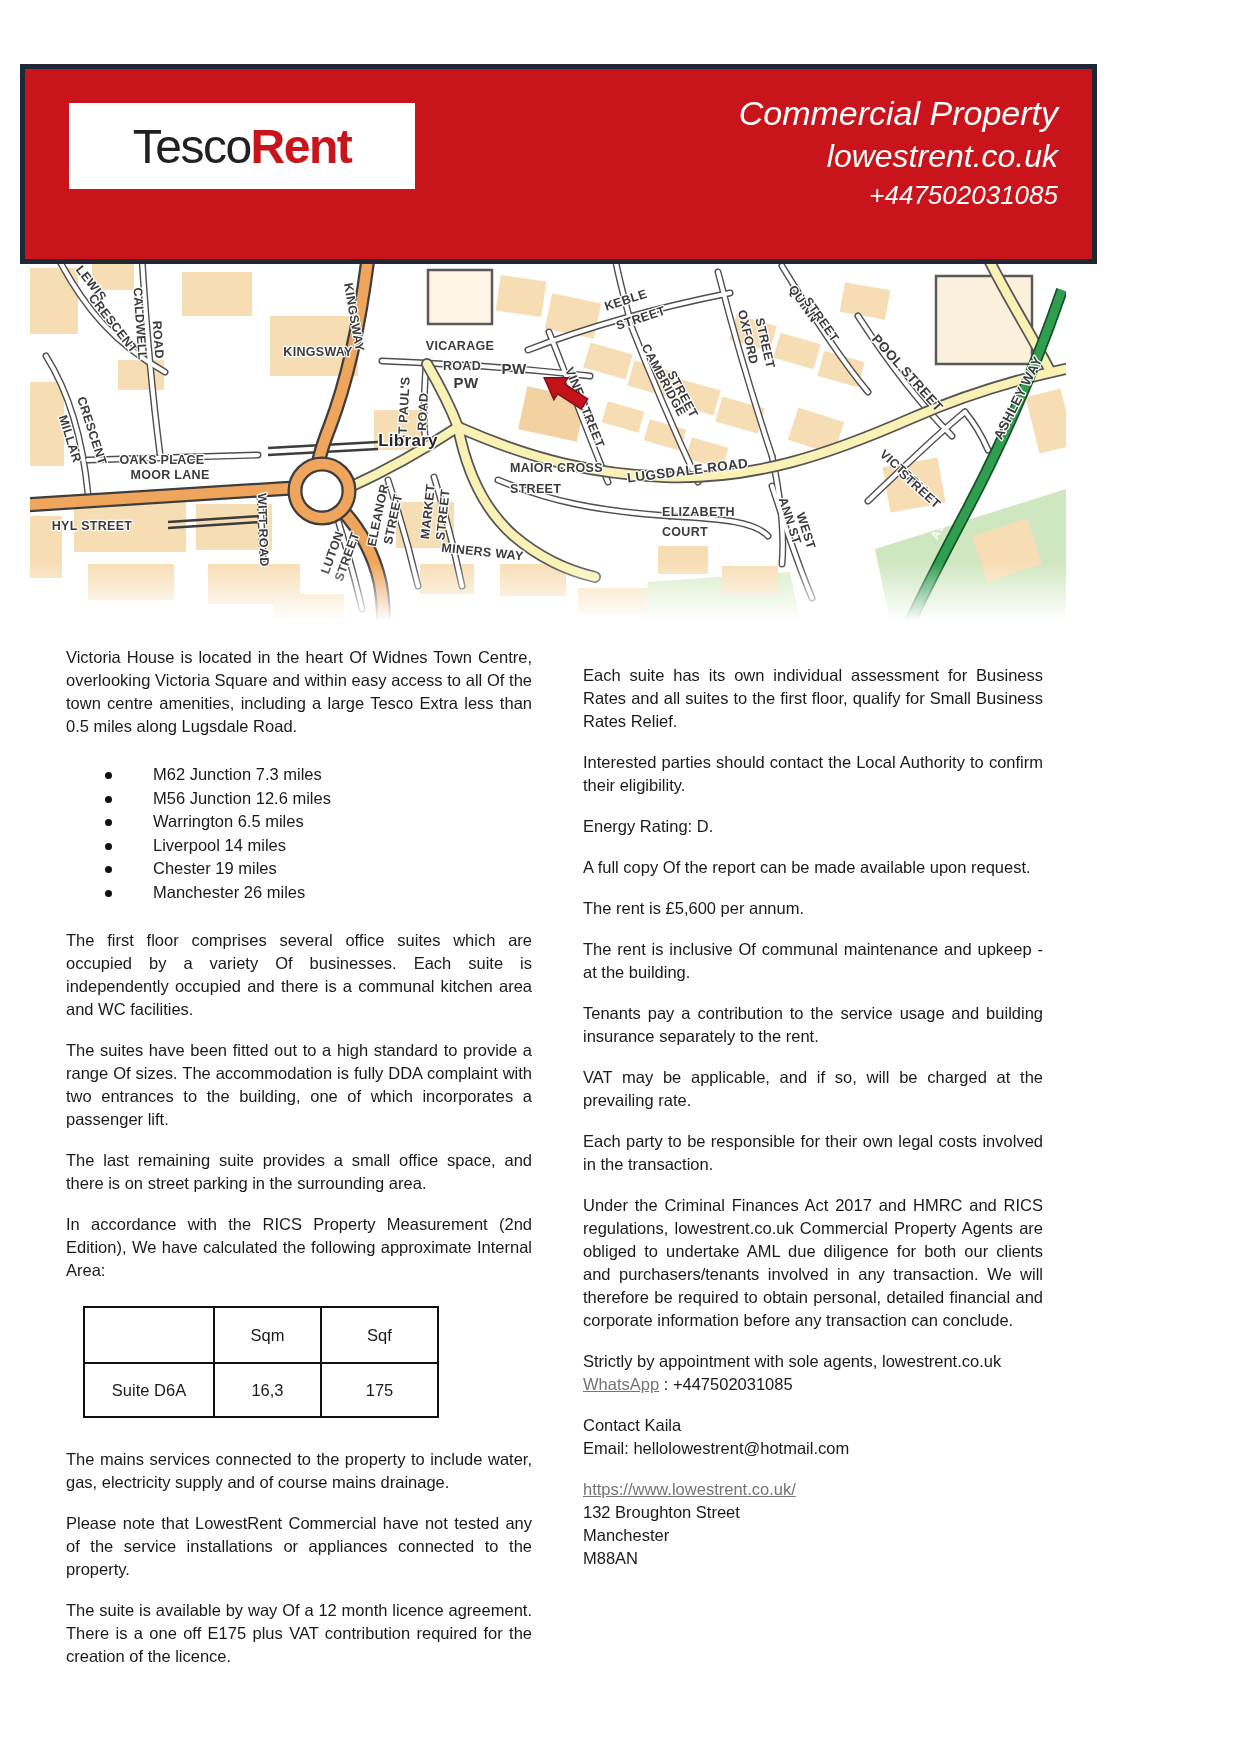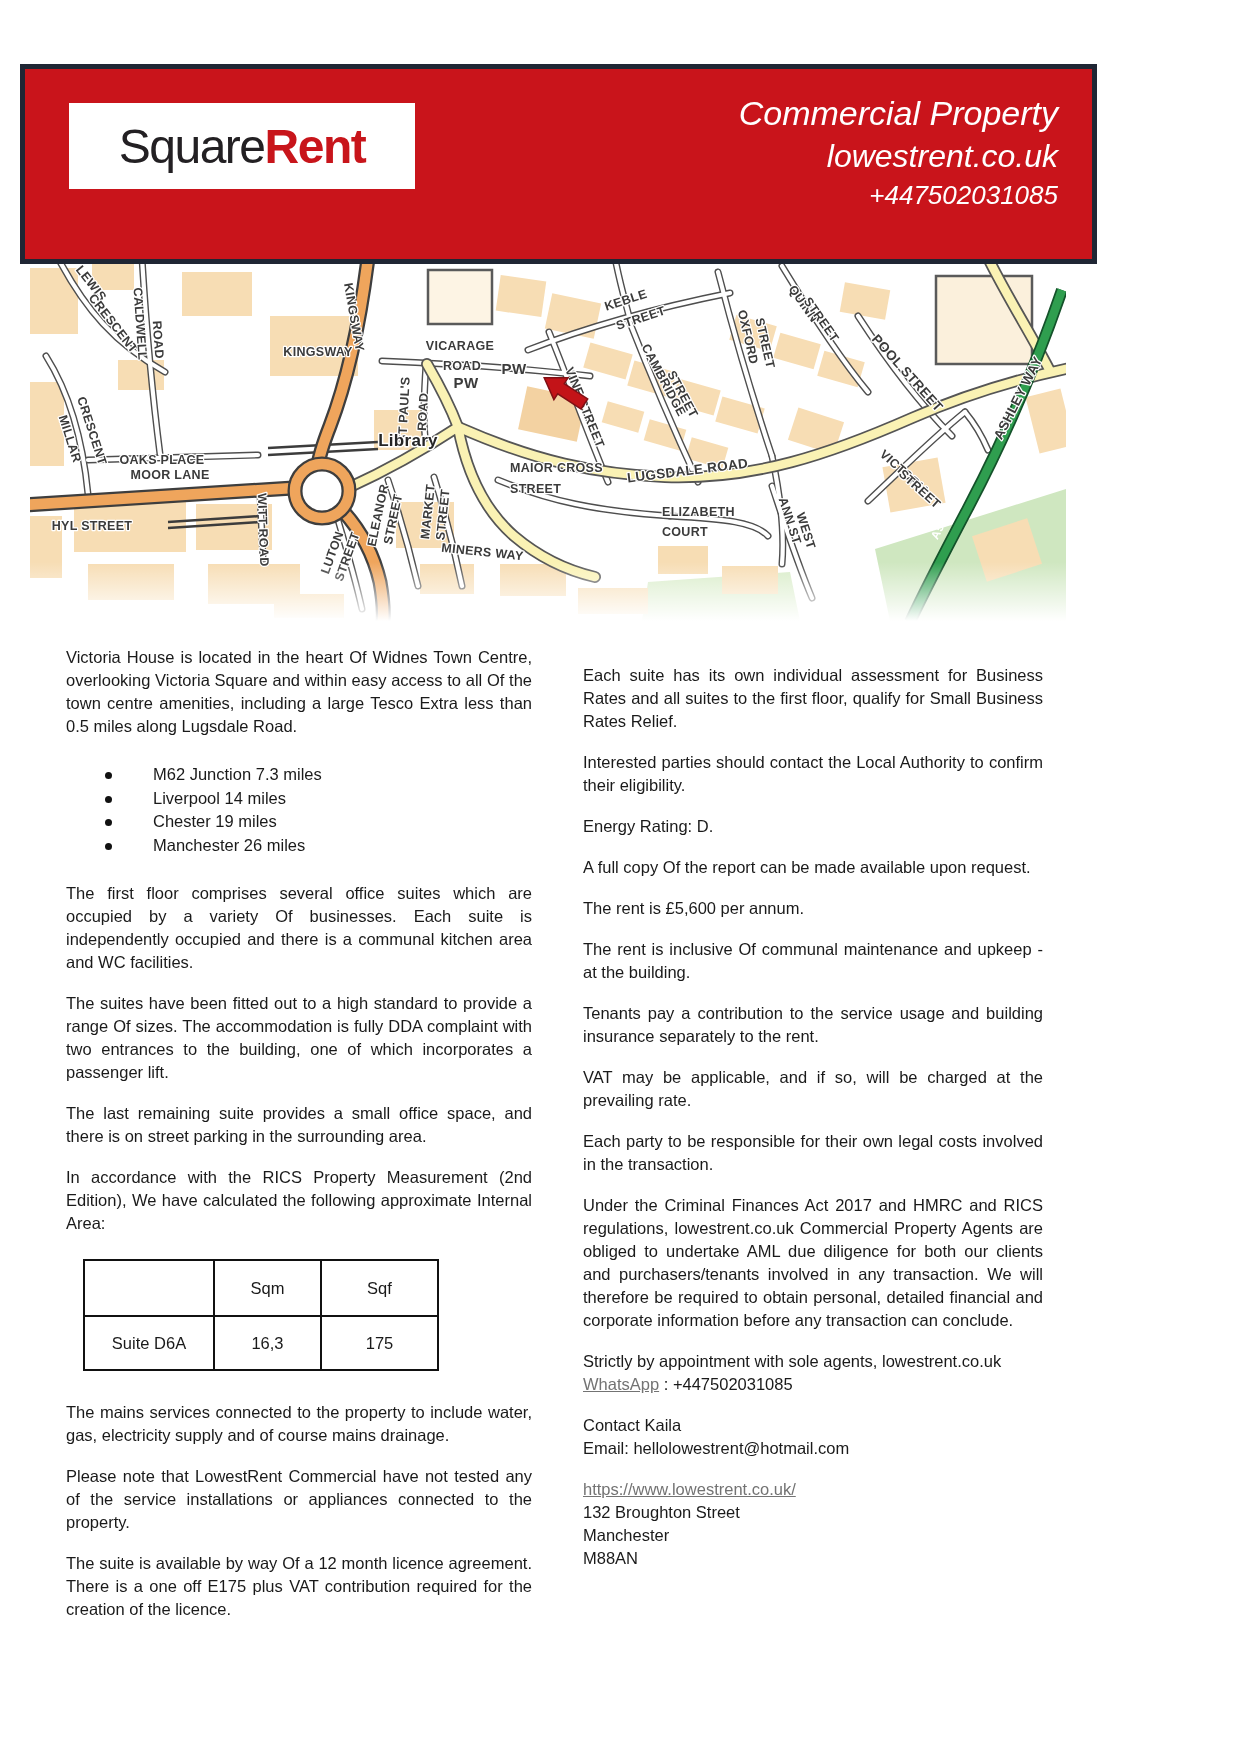--- a/index.html
+++ b/index.html
@@ -54,21 +54,21 @@
   table.area tr.hd td{height:52px;} table.area tr.bd td{height:50px;}
   a.link{color:#737373;text-decoration:underline;cursor:pointer;}
 </style>
 </head>
 <body>
 
 <div class="page">
 
   <header class="banner">
     <div class="logo-box">
-      <span class="lt">Square</span>
+      <span class="lt">Tesco</span>
         <span class="rt">Rent</span>
     </div>
     <div class="banner-right">
       <div class="banner-title">Commercial Property</div>
       <div class="banner-site">lowestrent.co.uk</div>
       <div class="banner-phone">+447502031085</div>
     </div>
   </header>
 
   <div class="map">
@@ -290,20 +290,28 @@
 
   <div class="col col-left">
     <p>Victoria House is located in the heart Of Widnes Town Centre, overlooking Victoria Square and within easy access to all Of the town centre amenities, including a large Tesco Extra less than 0.5 miles along Lugsdale Road.</p>
     <ul class="dist">
       <li>
           <span class="dot"></span>
           <span>M62 Junction 7.3 miles</span>
         </li>
       <li>
           <span class="dot"></span>
+          <span>M56 Junction 12.6 miles</span>
+        </li>
+      <li>
+          <span class="dot"></span>
+          <span>Warrington 6.5 miles</span>
+        </li>
+      <li>
+          <span class="dot"></span>
           <span>Liverpool 14 miles</span>
         </li>
       <li>
           <span class="dot"></span>
           <span>Chester 19 miles</span>
         </li>
       <li>
           <span class="dot"></span>
           <span>Manchester 26 miles</span>
         </li>

